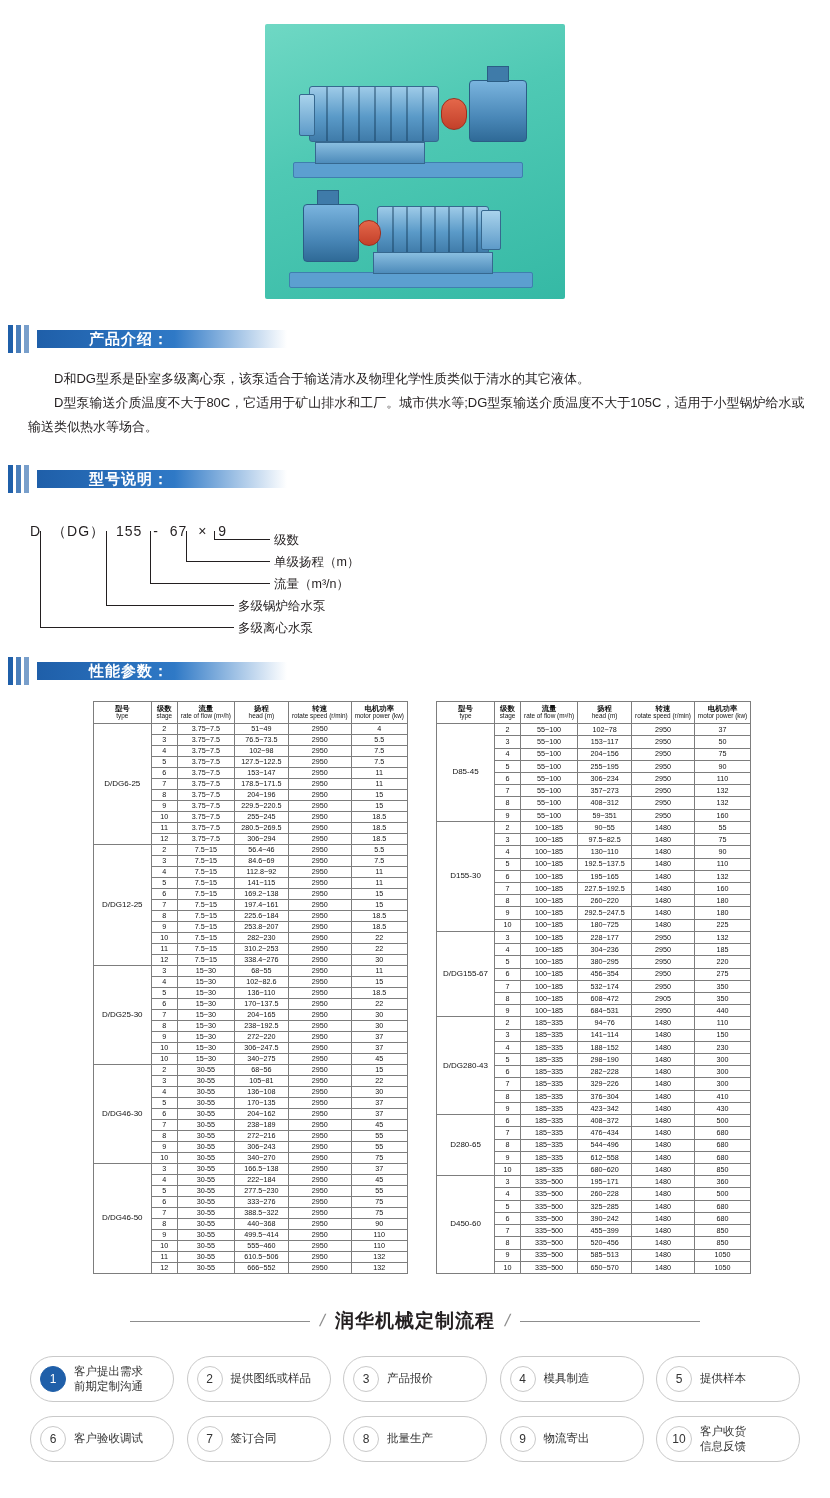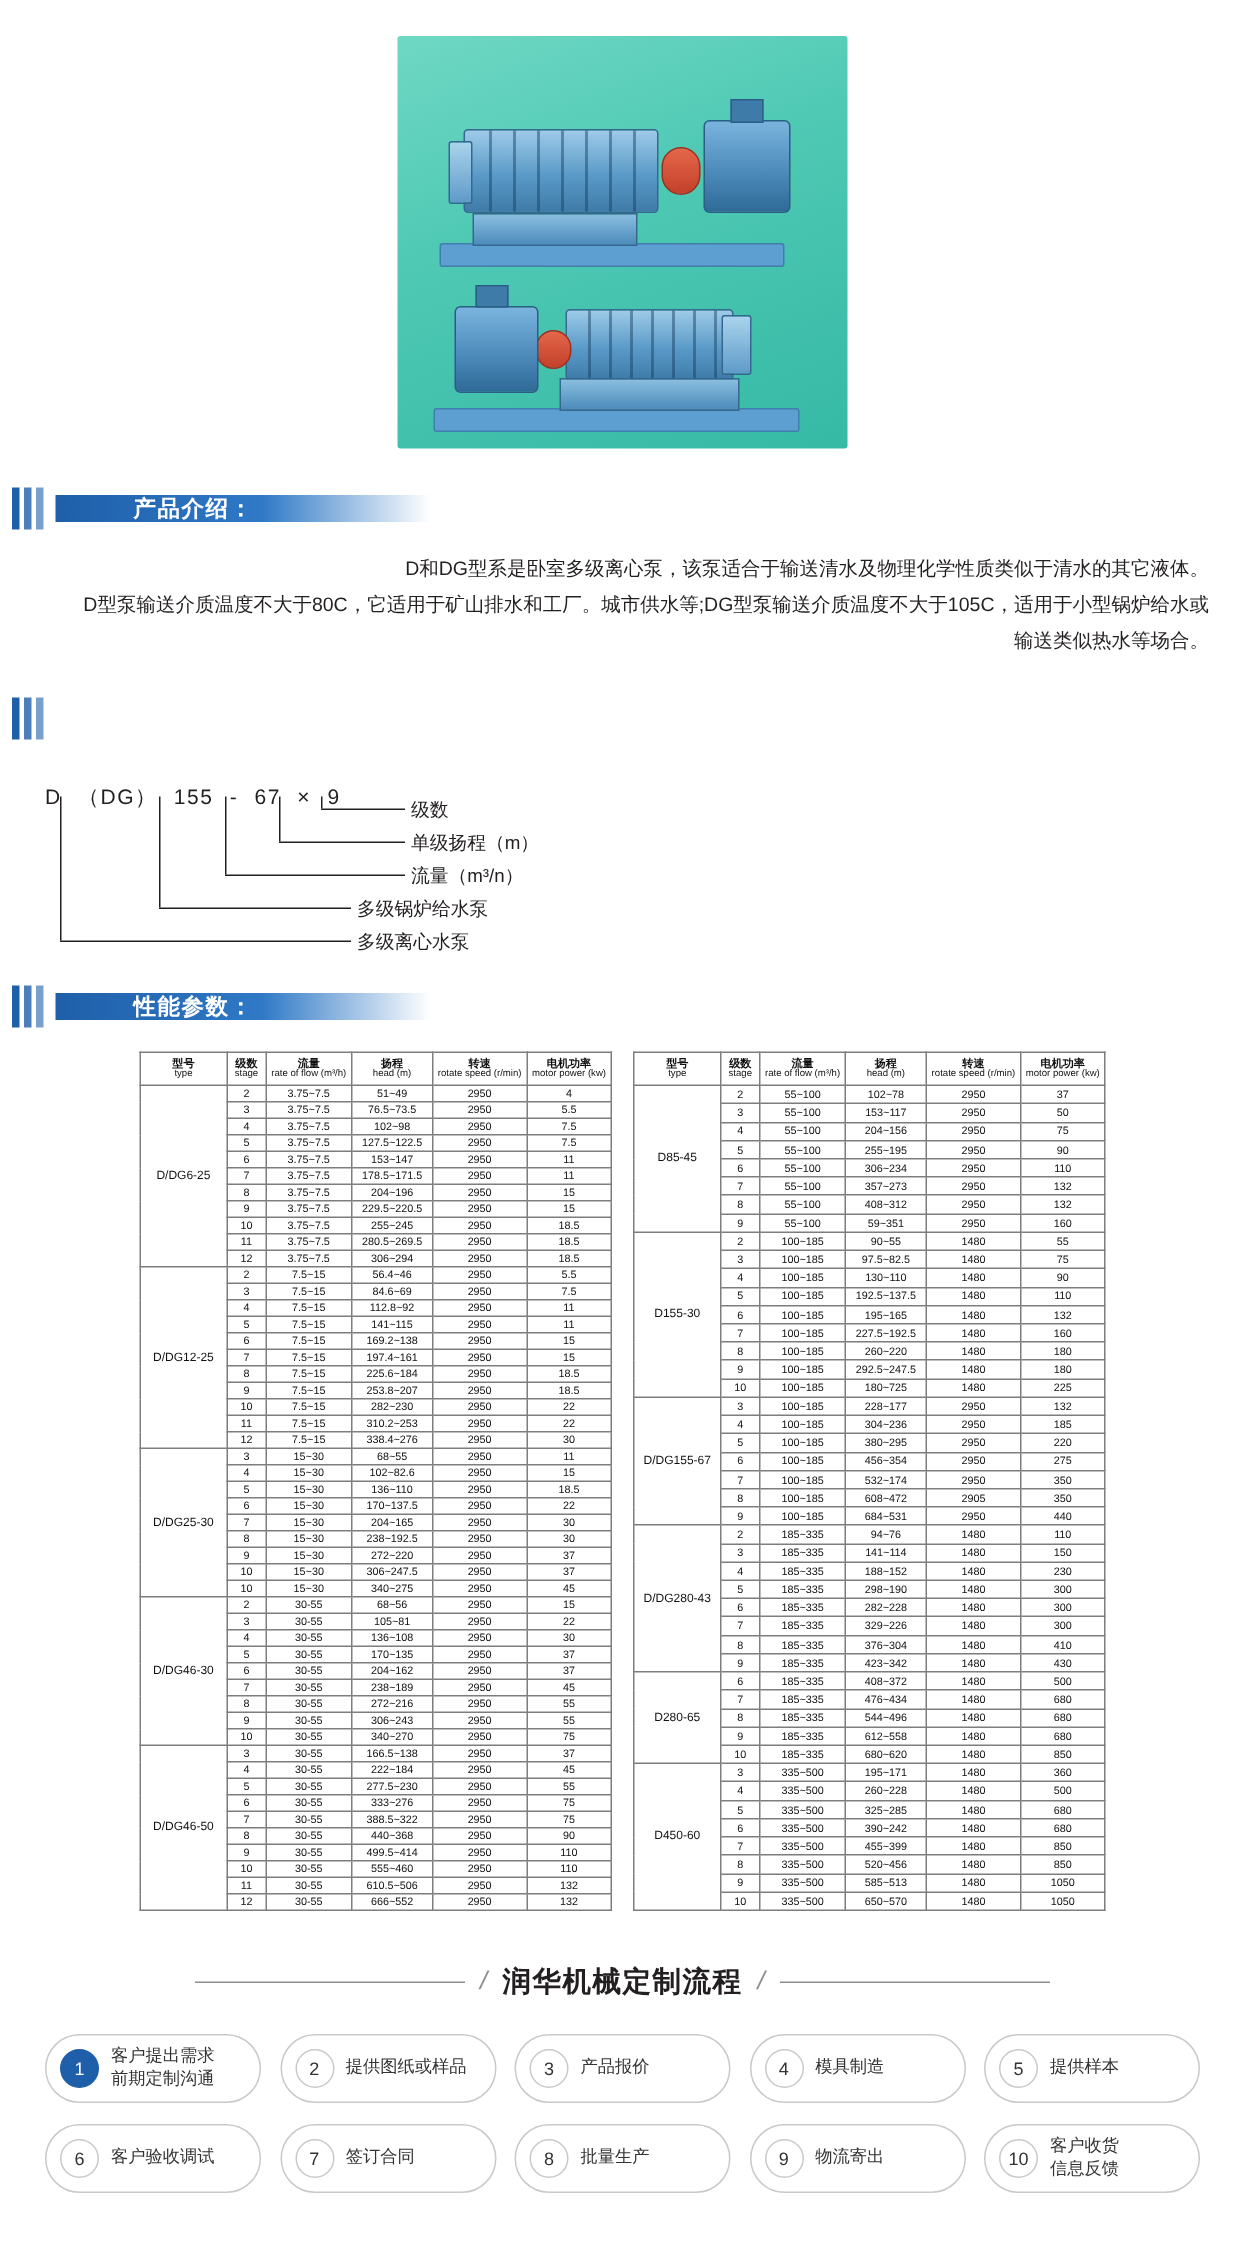--- a/index.html
+++ b/index.html
@@ -93,21 +93,20 @@
     font-weight: bold;
     letter-spacing: 1px;
   }
 
   
   .intro {
     margin: 14px 24px 0 28px;
     font-size: 13px;
     line-height: 1.85;
     color: #231f20;
-    text-align: right;
   }
   .intro p { margin: 0; text-indent: 2em; }
 
   
   .model {
     position: relative;
     margin: 18px 0 0 0;
     height: 120px;
   }
   .model-code {
@@ -139,20 +138,21 @@
     display: flex;
     justify-content: center;
     gap: 14px;
     margin-top: 16px;
   }
   table.spec {
     border-collapse: collapse;
     font-size: 7.2px;
     color: #111;
     line-height: 1.05;
+    margin-left: 14px;
   }
   table.spec th, table.spec td {
     border: 1px solid #7d7d7d;
     text-align: center;
     padding: 0 2px;
     height: 11px;
     white-space: nowrap;
   }
   table.spec thead th {
     background: #ffffff;
@@ -288,20 +288,21 @@
   <p>D和DG型系是卧室多级离心泵，该泵适合于输送清水及物理化学性质类似于清水的其它液体。</p>
   <p>D型泵输送介质温度不大于80C，它适用于矿山排水和工厂。城市供水等;DG型泵输送介质温度不大于105C，适用于小型锅炉给水或输送类似热水等场合。</p>
 </div>
 
 <div class="section-head">
   <span class="bars">
       <i></i>
       <i></i>
       <i></i>
     </span>
+  <div class="head-plate">型号说明：</div>
 </div>
 
 <div class="model">
   <div class="model-code">
     <span>D</span>
     <span>（DG）</span>
     <span>155</span>
     <span>-</span>
     <span>67</span>
     <span>×</span>

